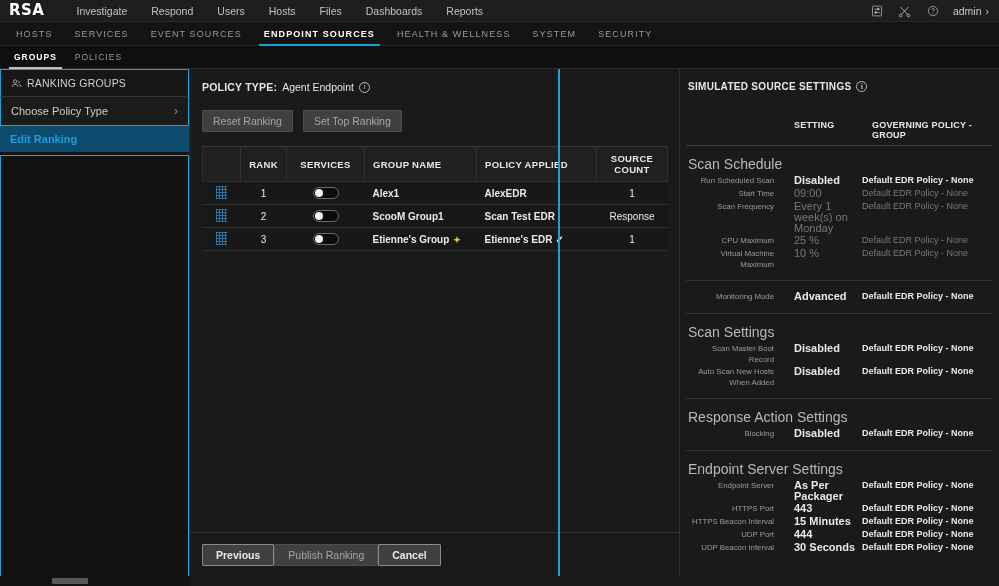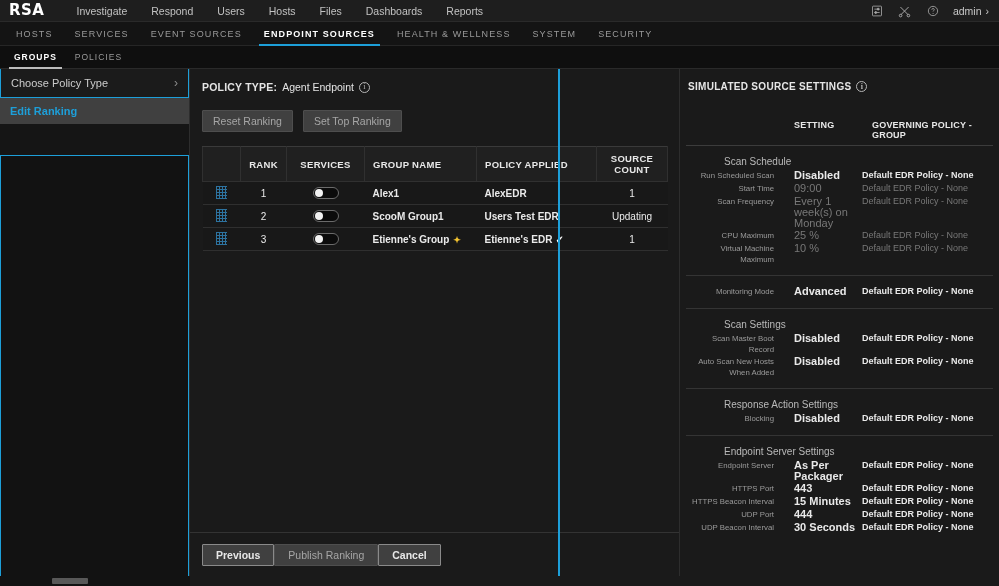--- a/index.html
+++ b/index.html
@@ -155,21 +155,21 @@
     border-bottom: 1px solid #1d9fd9;
   }
   .side-row .chev { color: #8c8c8c; font-size: 12px; }
   .side-link {
     height: 26px;
     display: flex; align-items: center;
     padding: 0 10px;
     font-size: 11px;
     font-weight: 700;
     color: #1d9fd9;
-    background: #404040;
+    background: #0c4a6e;
   }
   .side-empty {
     position: absolute;
     left: 0; right: 0;
     top: 86px; bottom: 0;
     border: 1px solid #1d9fd9;
     border-bottom: none;
     background: #121212;
   }
 
@@ -320,25 +320,24 @@
     padding-bottom: 5px;
     border-bottom: 1px solid #3c3c3c;
   }
   .rp-colhead .h-lbl { width: 108px; }
   .rp-colhead .h-set { width: 78px; }
   .rp-colhead .h-gov { flex: 1; }
 
   .rp-section { margin-top: 10px; }
   .rp-section.divided { border-top: 1px solid #343434; padding-top: 10px; }
   .rp-secname {
-    font-size: 10px;
+    font-size: 14px;
     color: #b9b9b9;
     margin-bottom: 3px;
     padding-left: 2px;
-    margin-left: 36px;
   }
   .rp-row { display: flex; align-items: flex-start; min-height: 12px; margin-bottom: 1px; }
   .rp-row .lbl {
     width: 108px;
     text-align: right;
     font-size: 7.8px;
     color: #9b9b9b;
     padding-right: 20px;
     line-height: 11px;
   }
@@ -437,20 +436,31 @@
 
 <div class="tabbar">
     <div class="tab active">GROUPS</div>
     <div class="tab">POLICIES</div>
   </div>
 
 <div class="workspace">
 
   <aside class="sidebar">
     <div class="side-empty"></div>
+    <div class="side-head">
+      <span class="gicon">
+        <svg width="11" height="11" viewBox="0 0 16 16" fill="none" stroke="#cfcfcf" stroke-width="1.1">
+          <circle cx="6" cy="5" r="2.4"></circle>
+          <path d="M1.8 13c0-2.4 1.9-3.8 4.2-3.8S10.2 10.6 10.2 13"></path>
+          <path d="M11 4.2a2 2 0 0 1 0 3.6"></path>
+            <path d="M11.6 9.6c1.8.3 3 1.6 3 3.4"></path>
+        </svg>
+      </span>
+      <span>RANKING GROUPS</span>
+    </div>
     <div class="side-row">
       <span>Choose Policy Type</span>
       <span class="chev">›</span>
     </div>
     <div class="side-link">
       <span>Edit Ranking</span>
     </div>
   </aside>
 
   <section class="main">
@@ -488,22 +498,22 @@
               <td><span class="toggle"></span></td>
               <td class="left"><span>Alex1</span></td>
               <td class="left"><span>AlexEDR</span></td>
               <td>1</td>
             </tr>
             <tr>
               <td><span class="drag-handle"></span></td>
               <td>2</td>
               <td><span class="toggle"></span></td>
               <td class="left"><span>ScooM Group1</span></td>
-              <td class="left"><span>Users Test EDR</span></td>
-              <td>Updating</td>
+              <td class="left"><span>Scan Test EDR</span></td>
+              <td>Response</td>
             </tr>
             <tr>
               <td><span class="drag-handle"></span></td>
               <td>3</td>
               <td><span class="toggle"></span></td>
               <td class="left"><span>Etienne's Group</span><span class="sparkle">✦</span></td>
               <td class="left"><span>Etienne's EDR</span><span class="check">✓</span></td>
               <td>1</td>
             </tr>
           </tbody>

